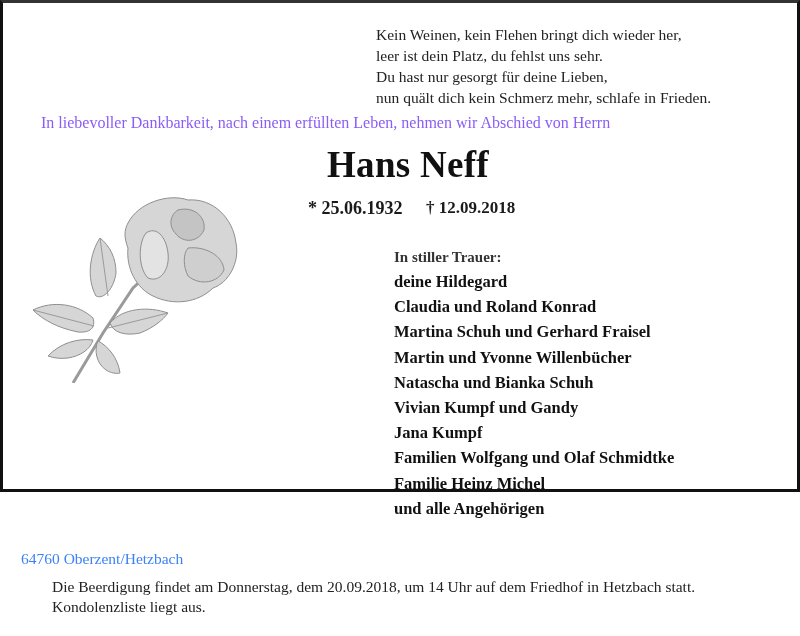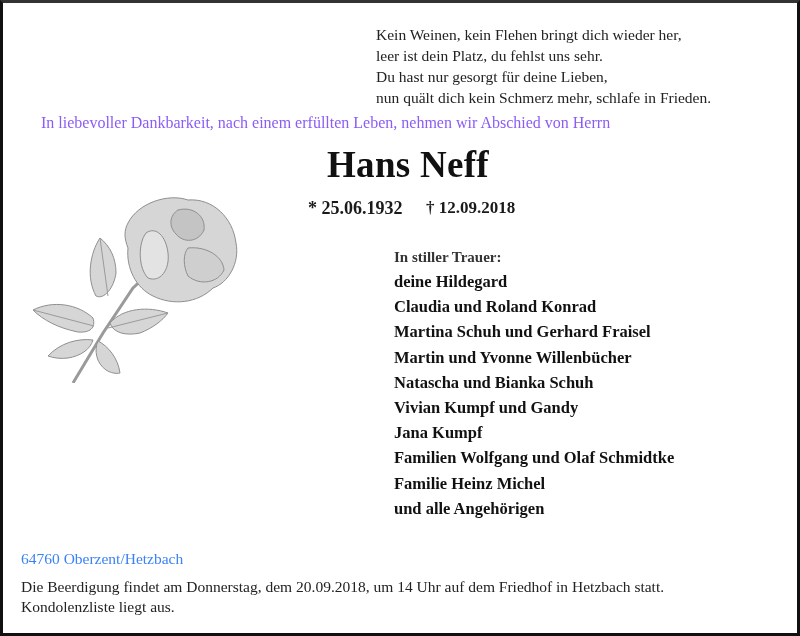--- a/index.html
+++ b/index.html
@@ -1,21 +1,21 @@
 <!DOCTYPE html>
 <html><head>
 <meta charset="utf-8">
 <style>
   html, body { margin: 0; padding: 0; }
   body {
     width: 800px; height: 636px; background: #ffffff; overflow: hidden;
     font-family: "Liberation Serif", "DejaVu Serif", serif; color: #1a1a1a;
   }
   .frame {
-    position: absolute; left: 0; top: 0; width: 800px; height: 636px;
+    position: absolute; left: 0; top: 0; width: 800px; height: 492px;
     box-sizing: border-box;
     border-top: 3px solid #333; border-left: 3px solid #111;
     border-right: 3px solid #111; border-bottom: 3px solid #111;
     background: #fff;
   }
   .poem {
     position: absolute; left: 373px; top: 21px; font-size: 15.5px; line-height: 21px;
     color: #222;
   }
   .poem div { white-space: nowrap; }
@@ -39,21 +39,21 @@
     position: absolute; left: 391px; top: 246px; font-size: 15px;
   }
   .mourners .label { font-size: 15px; color: #333; margin-bottom: 3px; font-weight: bold; }
   .mourners .person { font-weight: bold; font-size: 16.5px; line-height: 25.2px; white-space: nowrap; color: #111; }
   .place {
     position: absolute; left: 18px; top: 547px; font-size: 15.5px; color: #3b82f6; white-space: nowrap;
   }
   .funeral {
     position: absolute; left: 18px; top: 574px; font-size: 15.5px; line-height: 20px; color: #222;
   }
-  .funeral div { white-space: nowrap; }
+  .funeral div { white-space: nowrap; margin-left: 31px; }
 </style>
 </head>
 <body>
 
 <div class="frame">
 
   <div class="poem">
     <div>Kein Weinen, kein Flehen bringt dich wieder her,</div>
     <div>leer ist dein Platz, du fehlst uns sehr.</div>
     <div>Du hast nur gesorgt für deine Lieben,</div>

